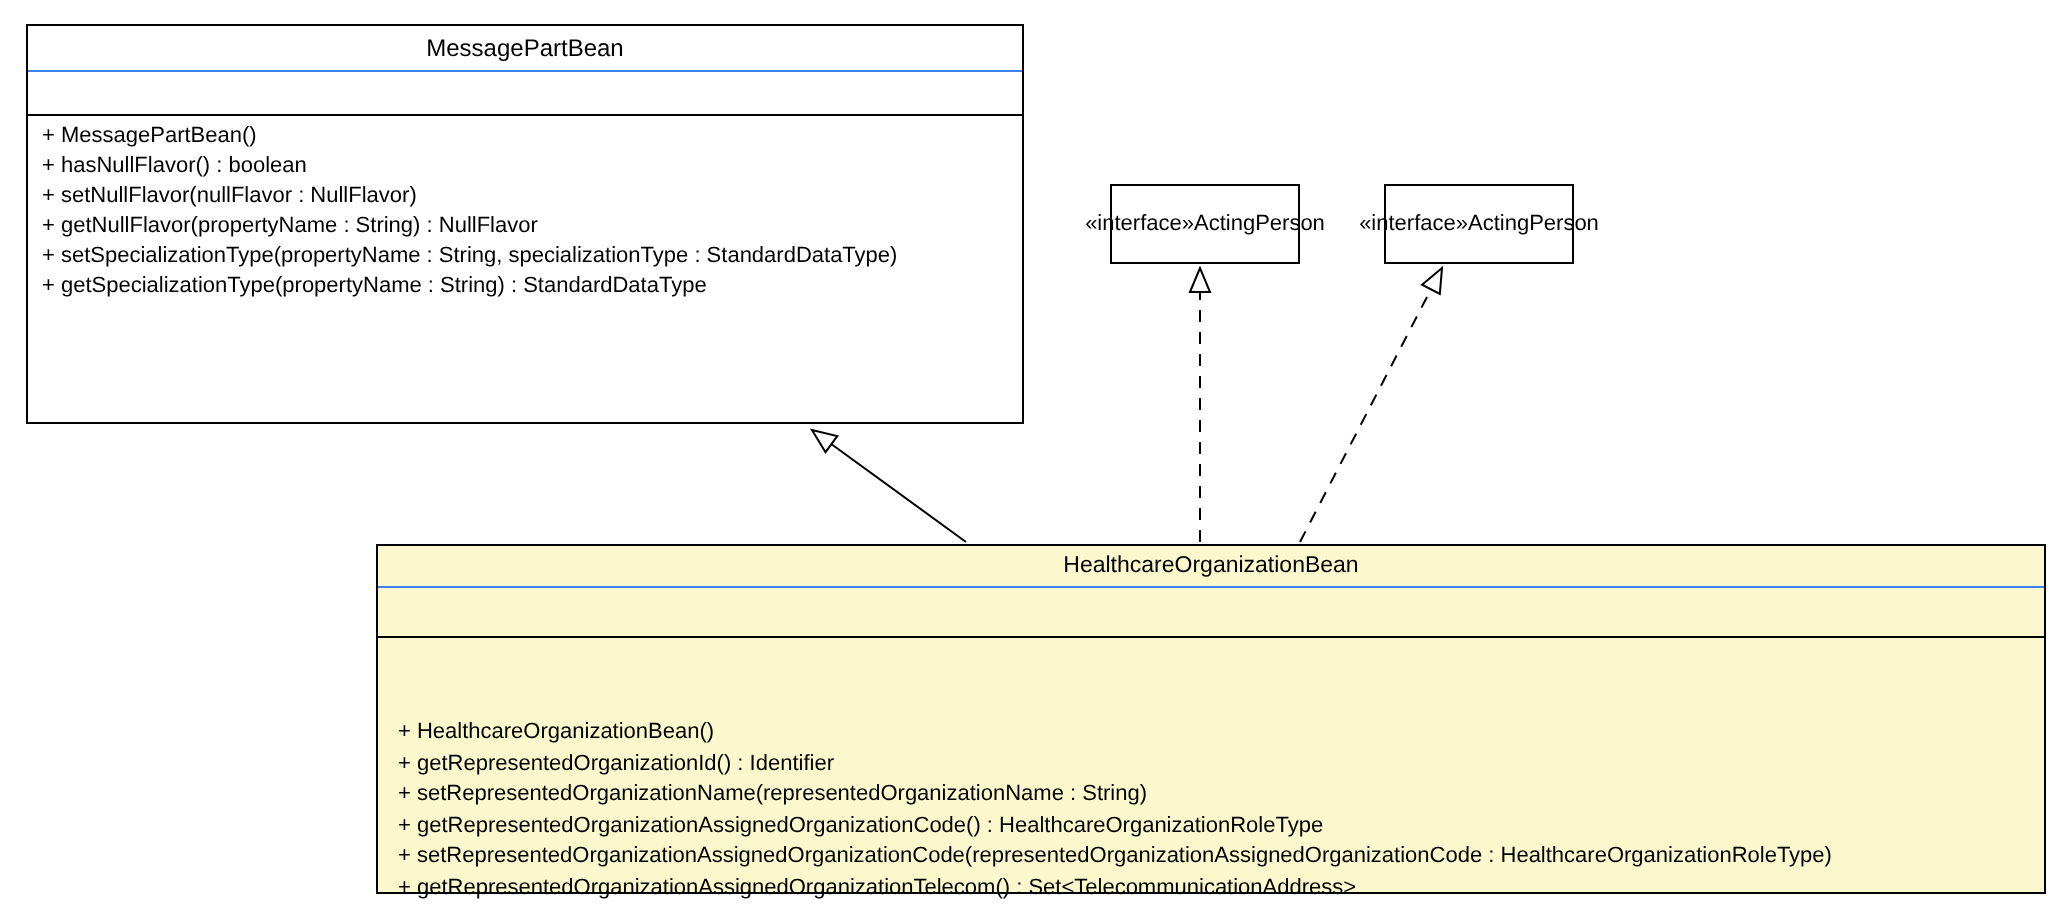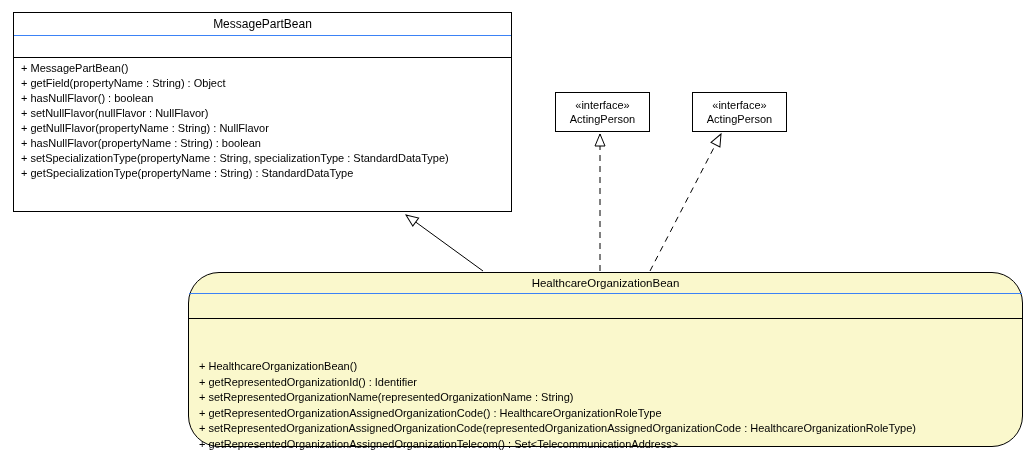--- a/index.html
+++ b/index.html
@@ -37,59 +37,56 @@
   
   #message-part-bean { left: 13px; top: 12px; width: 499px; height: 200px; }
   #message-part-bean .title   { height: 23px; }
   #message-part-bean .attrs   { height: 22px; }
   #message-part-bean .methods { padding: 3px 0 0 7px; }
   #message-part-bean .method-line { line-height: 15px; }
 
   
   .iface {
     width: 95px; height: 40px;
-    display: flex; flex-direction: column;
+    display: flex; flex-direction: row;
     align-items: center; justify-content: center;
     font-size: 11px;
     line-height: 14px;
     text-align: center;
   }
   #interface-acting-person-1 { left: 555px; top: 92px; }
   #interface-acting-person-2 { left: 692px; top: 92px; }
 
   
   #healthcare-organization-bean {
     left: 188px; top: 272px; width: 835px; height: 175px;
     background: var(--highlight-fill, #faf8cc);
-    border-radius: 31px;
   }
   #healthcare-organization-bean .title   { height: 21px; font-size: 11.5px; }
   #healthcare-organization-bean .attrs   { height: 25px; }
   #healthcare-organization-bean .methods { padding: 4px 0 0 10px; margin-top: 36px; }
   #healthcare-organization-bean .method-line { line-height: 15.6px; }
 
   #arrow-layer {
     position: absolute; left: 0; top: 0;
     width: 1029px; height: 456px;
     pointer-events: none;
   }
 </style>
 </head>
 <body>
 
 <div class="uml-class" id="message-part-bean">
   <div class="compartment title">MessagePartBean</div>
   <div class="compartment attrs"></div>
   <div class="compartment methods">
       <div class="method-line">+ MessagePartBean()</div>
-      <div class="method-line">+ getField(propertyName : String) : Object</div>
       <div class="method-line">+ hasNullFlavor() : boolean</div>
       <div class="method-line">+ setNullFlavor(nullFlavor : NullFlavor)</div>
       <div class="method-line">+ getNullFlavor(propertyName : String) : NullFlavor</div>
-      <div class="method-line">+ hasNullFlavor(propertyName : String) : boolean</div>
       <div class="method-line">+ setSpecializationType(propertyName : String, specializationType : StandardDataType)</div>
       <div class="method-line">+ getSpecializationType(propertyName : String) : StandardDataType</div>
     </div>
 </div>
 
 <div class="uml-class iface" id="interface-acting-person-1">
   <div>«interface»</div>
   <div>ActingPerson</div>
 </div>
 

